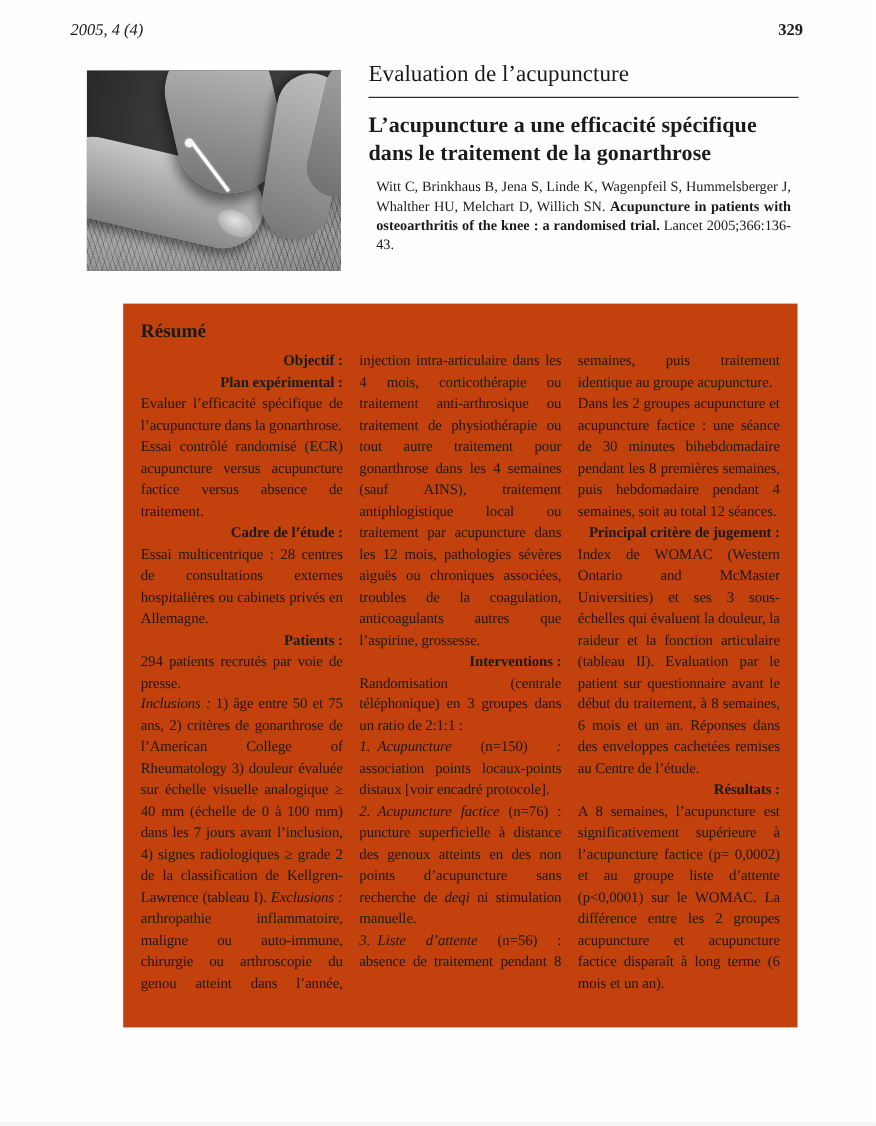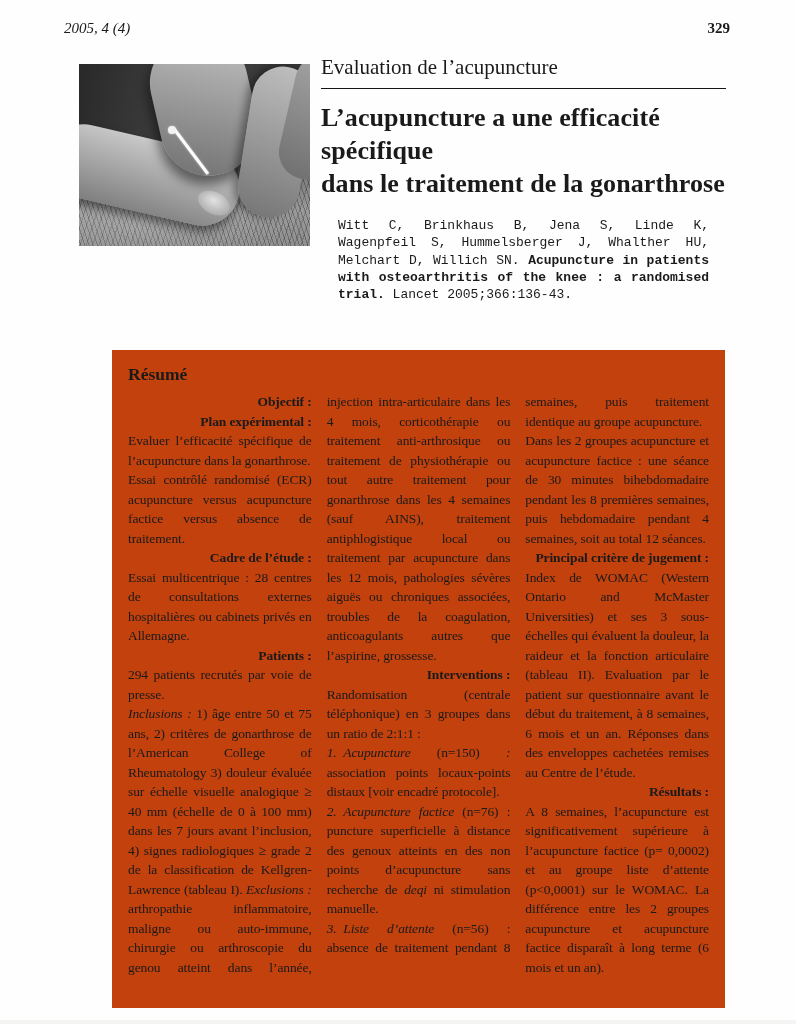--- a/index.html
+++ b/index.html
@@ -14,21 +14,21 @@
     background:#fefefe;overflow:hidden;
   }
   
   .page-header{
     display:flex;justify-content:space-between;align-items:baseline;
     padding:20px 66px 0 64px;font-size:15px;
   }
   .journal-ref{font-style:italic;}
   .page-number{font-weight:bold;}
   
-  .top-section{display:flex;margin:27px 70px 0 79px;gap:11px;justify-content:space-between;}
+  .top-section{display:flex;margin:27px 70px 0 79px;gap:25px;justify-content:space-between;}
   .photo{
     width:231px;height:182px;flex:none;position:relative;overflow:hidden;
     background:radial-gradient(circle at 62% 28%, #4a4a4a 0%, #2a2a2a 75%);
   }
   .photo div{position:absolute;}
   .ph-skin{
     left:-10px;right:-10px;bottom:-4px;top:97px;
     border-radius:45% 25% 0 0 / 42px 26px 0 0;
     background:
       radial-gradient(ellipse at 30% 70%, rgba(255,255,255,.18), transparent 60%),
@@ -70,23 +70,23 @@
     box-shadow:0 0 2px rgba(255,255,255,.8);
   }
   .ph-needle-head{
     left:89px;top:62px;width:8px;height:8px;border-radius:50%;
     background:#f2f2f2;box-shadow:0 0 2px rgba(255,255,255,.7);
   }
   
   .title-block{flex:1;margin-top:-9px;}
   .section-title{font-size:21px;}
   .rule{border:none;border-top:1.6px solid #141414;margin:8px 0 13px;}
-  .article-title{font-size:26px;font-weight:bold;margin:0 0 9px;line-height:1.26;letter-spacing:.1px;}
+  .article-title{font-size:20px;font-weight:bold;margin:0 0 9px;line-height:1.26;letter-spacing:.1px;}
   .author{font-style:italic;font-size:16px;margin:0 0 17px;}
-  .citation{font-size:13px;line-height:1.32;text-align:justify;margin:17px;font-family:Liberation Mono, monospace;}
+  .citation{font-size:13px;line-height:1.32;text-align:justify;margin:7px;}
   
   .resume-box{
     margin:30px 71px 0 112px;background:#c2410c;
     padding:12px 16px 14px;box-sizing:border-box;height:658px;
   }
   .resume-heading{font-size:17.5px;font-weight:bold;margin:2px 0 7px;}
   .resume-columns{
     column-count:3;column-gap:15px;column-fill:auto;
     height:600px;overflow:hidden;
     font-size:13.5px;line-height:19.5px;text-align:justify;

